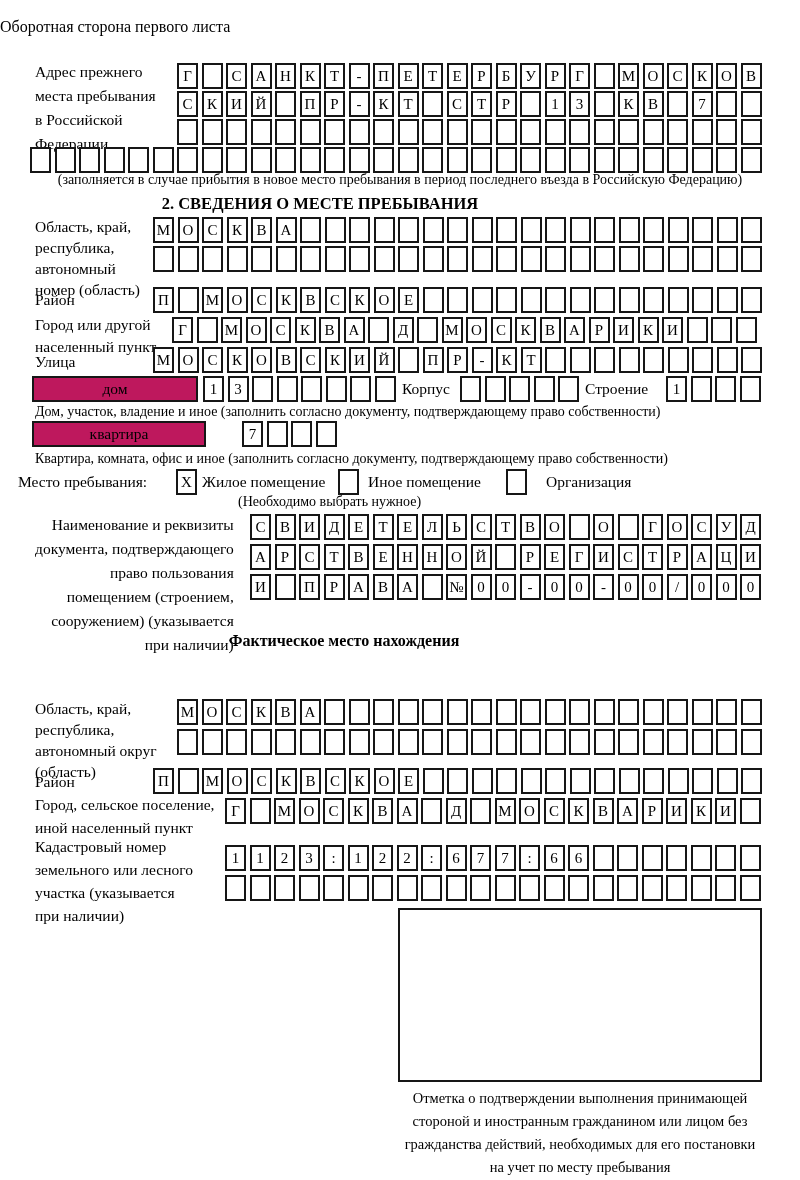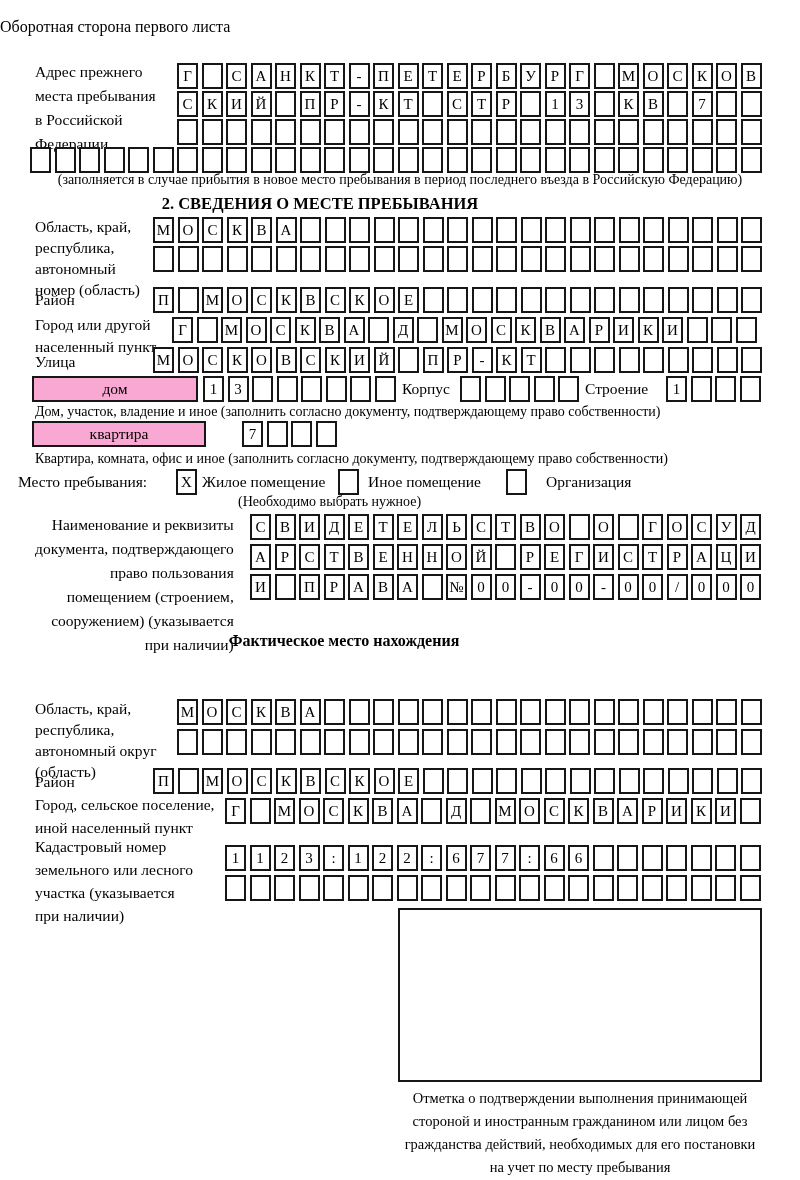--- a/index.html
+++ b/index.html
@@ -20,21 +20,21 @@
   .lbl { position:absolute; font-size:15.5px; line-height:24px; white-space:nowrap; }
   .lbl.tight { line-height:21px; }
   .lbl.lh22 { line-height:22px; }
   .lbl.lh23 { line-height:23px; }
   .note { position:absolute; font-size:14px; white-space:nowrap; }
   .center { left:0; width:800px; text-align:center; white-space:nowrap; }
   .right { position:absolute; left:0; width:762px; text-align:left; font-size:16px; }
   .sectitle { position:absolute; left:0; width:640px; text-align:center;
     font-weight:bold; font-size:16.5px; }
   .bigbox { position:absolute; height:26px; border:2px solid #161616; box-sizing:border-box;
-    display:flex; align-items:center; justify-content:center; font-size:15.5px; background:#f9a8d4; }
+    display:flex; align-items:center; justify-content:center; font-size:15.5px; background:#be185d; }
   .stamp { position:absolute; border:2px solid #161616; box-sizing:border-box; background:#fff; }
   .caption { position:absolute; font-size:14.5px; line-height:23px; text-align:center; }
   .notes2 { position:absolute; font-size:14px; line-height:21.5px; text-align:center;
     left:0; width:800px; }
 </style>
 </head>
 <body>
 
 <div class="page">
 

